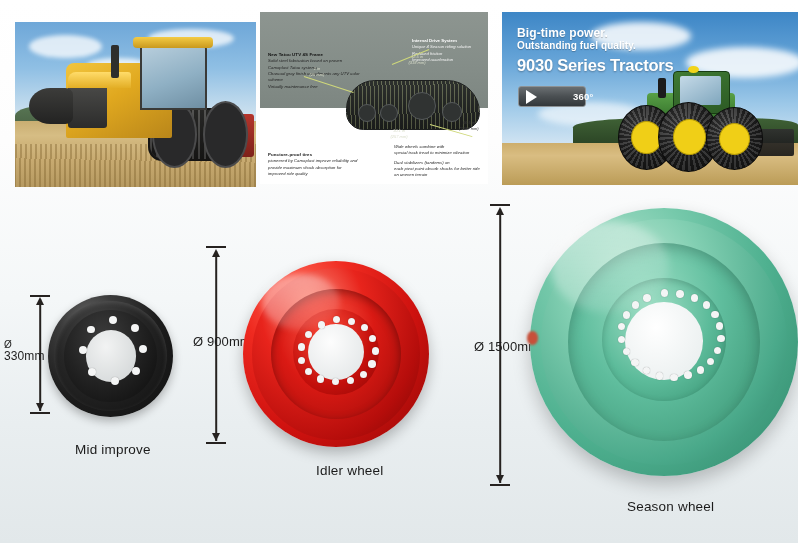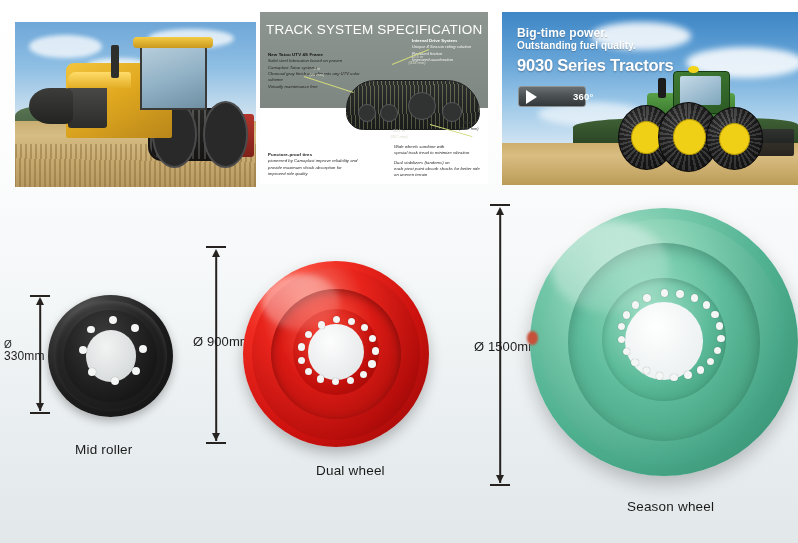--- a/index.html
+++ b/index.html
@@ -206,21 +206,20 @@
     <div class="p1-grille"></div>
     <div class="p1-hoodtop"></div>
     <div class="p1-tank"></div>
     <div class="p1-cab"></div>
     <div class="p1-roof"></div>
     <div class="p1-exh"></div>
   </div>
 
   <div class="photo" id="photo2">
     <div class="p2-band"></div>
-    <div class="p2-title">TRACK SYSTEM SPECIFICATION</div>
 
     <div class="p2-blk1">
       <div class="p2-h">New Tatou UTV 4S Frame</div>
       <div class="p2-b" style="white-space:pre-line">Solid steel fabrication based on proven Camoplast Tatou systems
 Charcoal gray finish compliments any UTV color scheme
 Virtually maintenance free</div>
     </div>
 
     <div class="p2-blk2">
       <div class="p2-bw">Internal Drive System</div>
@@ -344,21 +343,21 @@
     <div class="mr-hole"></div>
     <div class="bolt" style="left:49%;top:17.5%;width:6.5%;height:6.5%;"></div>
     <div class="bolt" style="left:66%;top:24%;width:6.5%;height:6.5%;"></div>
     <div class="bolt" style="left:73%;top:41%;width:6.5%;height:6.5%;"></div>
     <div class="bolt" style="left:67%;top:59%;width:6.5%;height:6.5%;"></div>
     <div class="bolt" style="left:50%;top:67%;width:6.5%;height:6.5%;"></div>
     <div class="bolt" style="left:32%;top:60%;width:6.5%;height:6.5%;"></div>
     <div class="bolt" style="left:25%;top:42%;width:6.5%;height:6.5%;"></div>
     <div class="bolt" style="left:31%;top:25%;width:6.5%;height:6.5%;"></div>
   </div>
-  <div class="wcap" style="left:75px;top:442px;">Mid roller</div>
+  <div class="wcap" style="left:75px;top:442px;">Mid improve</div>
 
   <div class="wheelwrap" id="idler">
     <div class="id-outer"></div>
     <div class="id-lip"></div>
     <div class="id-dish"></div>
     <div class="id-hub"></div>
     <div class="id-bore"></div>
     <div class="bolt" style="left:48.2%;top:29.6%;width:4%;height:4%;"></div>
     <div class="bolt" style="left:56.4%;top:30.6%;width:4%;height:4%;"></div>
     <div class="bolt" style="left:63.3%;top:33.9%;width:4%;height:4%;"></div>
@@ -369,21 +368,21 @@
     <div class="bolt" style="left:55.9%;top:62.2%;width:4%;height:4%;"></div>
     <div class="bolt" style="left:47.7%;top:62.9%;width:4%;height:4%;"></div>
     <div class="bolt" style="left:39.8%;top:61.4%;width:4%;height:4%;"></div>
     <div class="bolt" style="left:33.3%;top:57.5%;width:4%;height:4%;"></div>
     <div class="bolt" style="left:29.6%;top:51.4%;width:4%;height:4%;"></div>
     <div class="bolt" style="left:29.4%;top:44.2%;width:4%;height:4%;"></div>
     <div class="bolt" style="left:33.1%;top:37.6%;width:4%;height:4%;"></div>
     <div class="bolt" style="left:40.2%;top:32.3%;width:4%;height:4%;"></div>
     <div class="id-gloss"></div>
   </div>
-  <div class="wcap" style="left:316px;top:463px;">Dual wheel</div>
+  <div class="wcap" style="left:316px;top:463px;">Idler wheel</div>
 
   <div class="wheelwrap" id="driving">
     <div class="dw-outer"></div>
     <div class="dw-lip"></div>
     <div class="dw-dish"></div>
     <div class="dw-boss"></div>
     <div class="dw-bore"></div>
     <div class="bolt" style="left:48.7%;top:30.3%;width:2.8%;height:2.8%;"></div>
     <div class="bolt" style="left:54.6%;top:30.7%;width:2.8%;height:2.8%;"></div>
     <div class="bolt" style="left:60%;top:32.2%;width:2.8%;height:2.8%;"></div>

